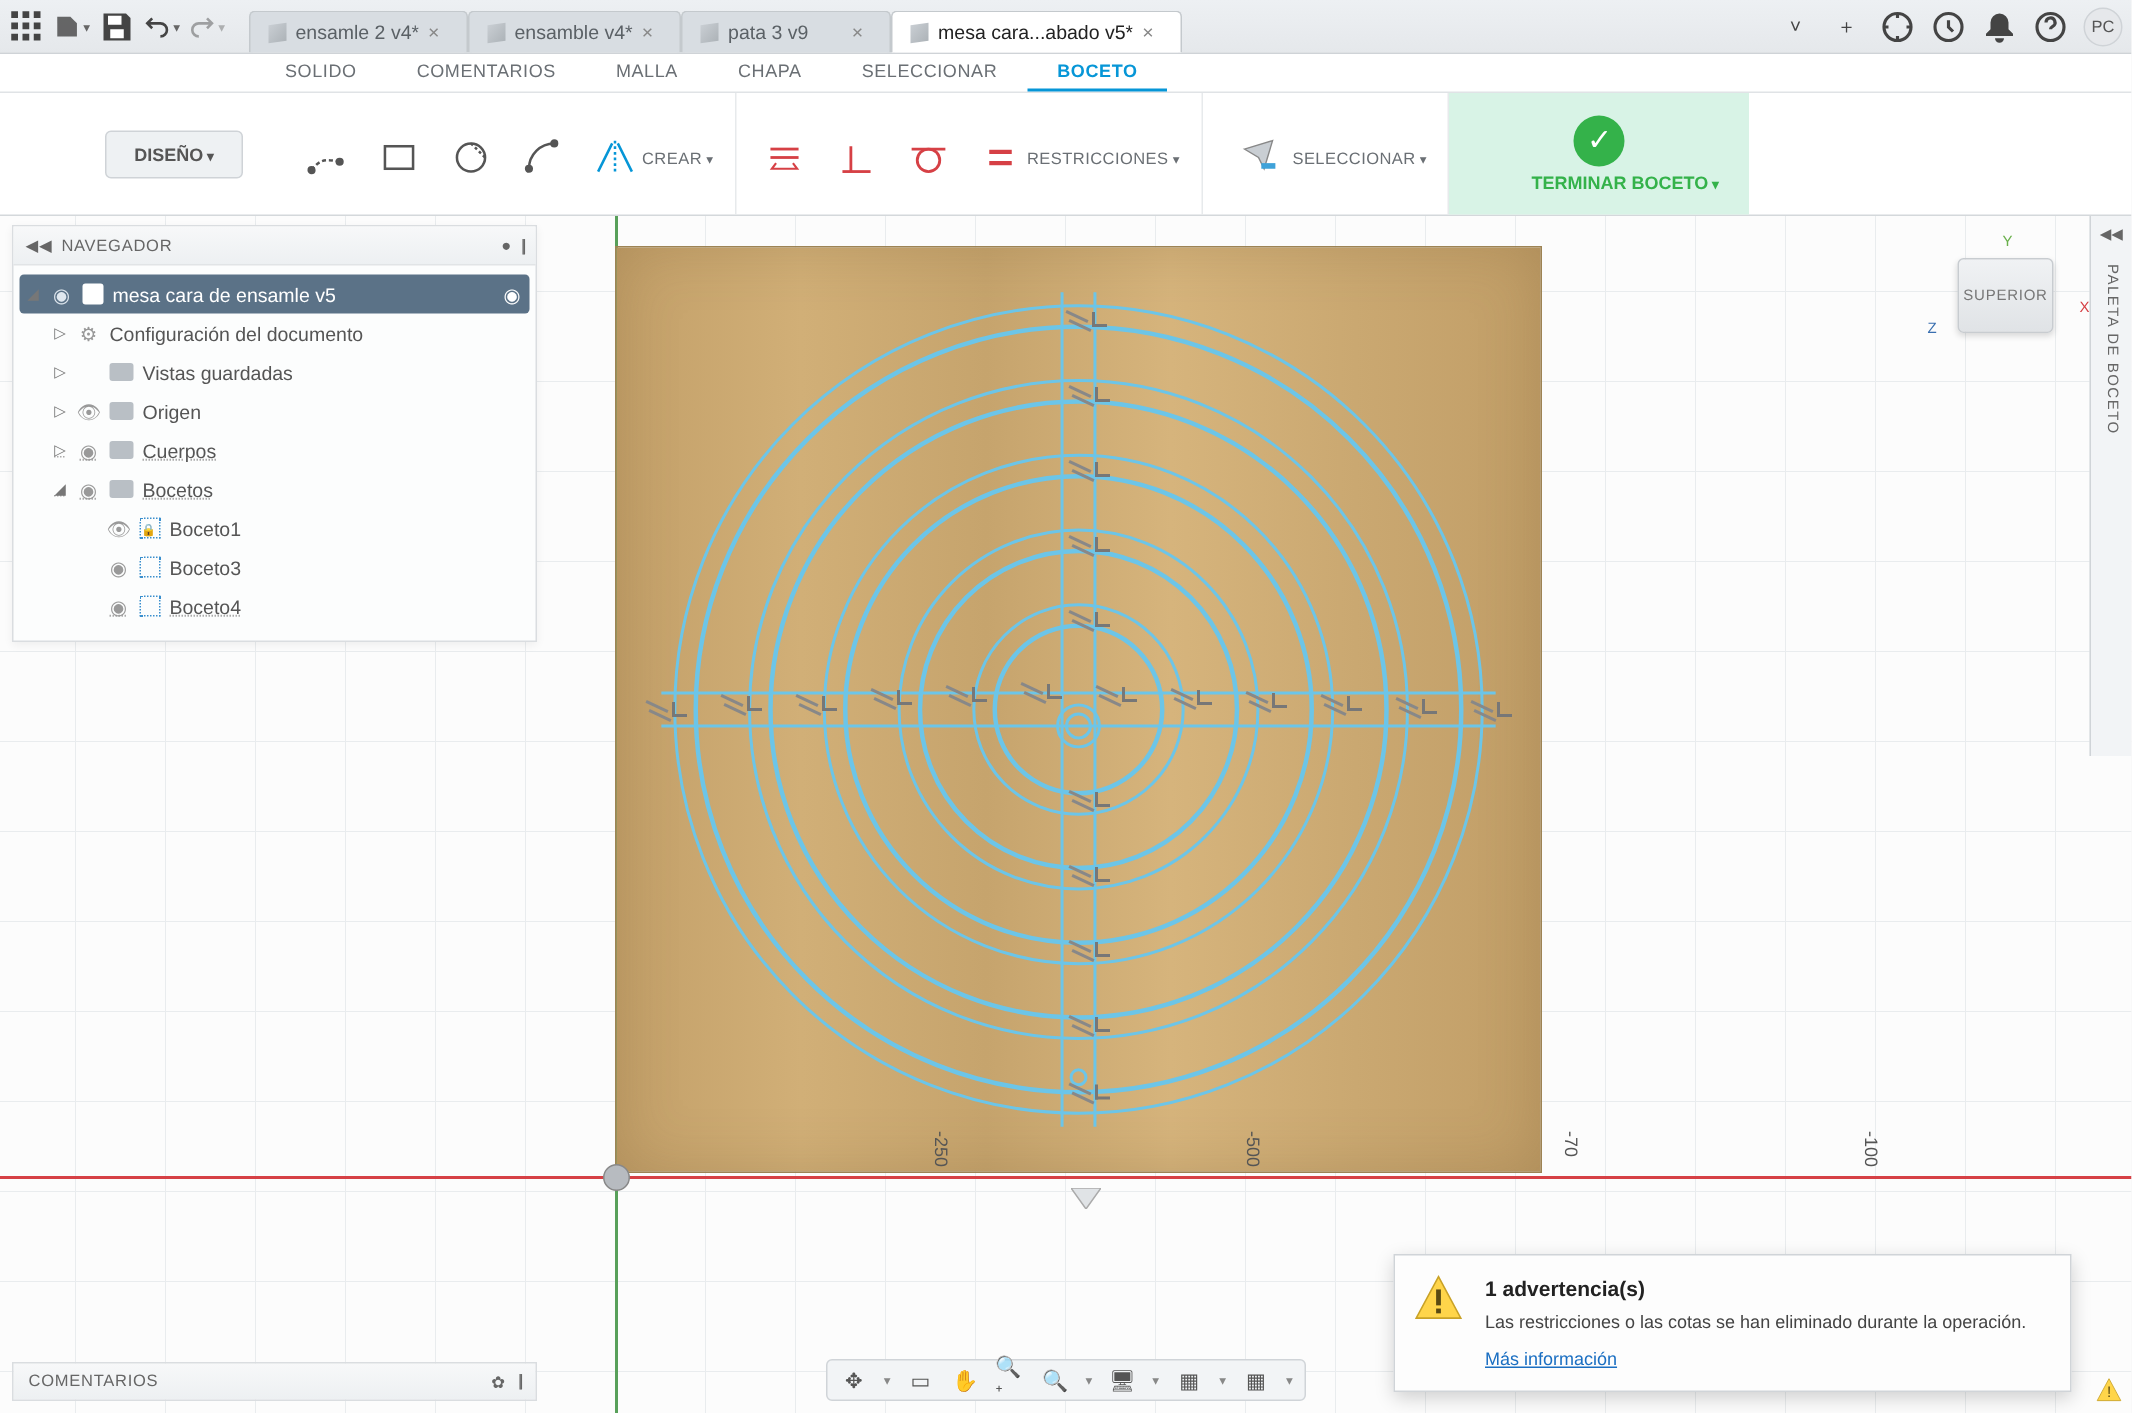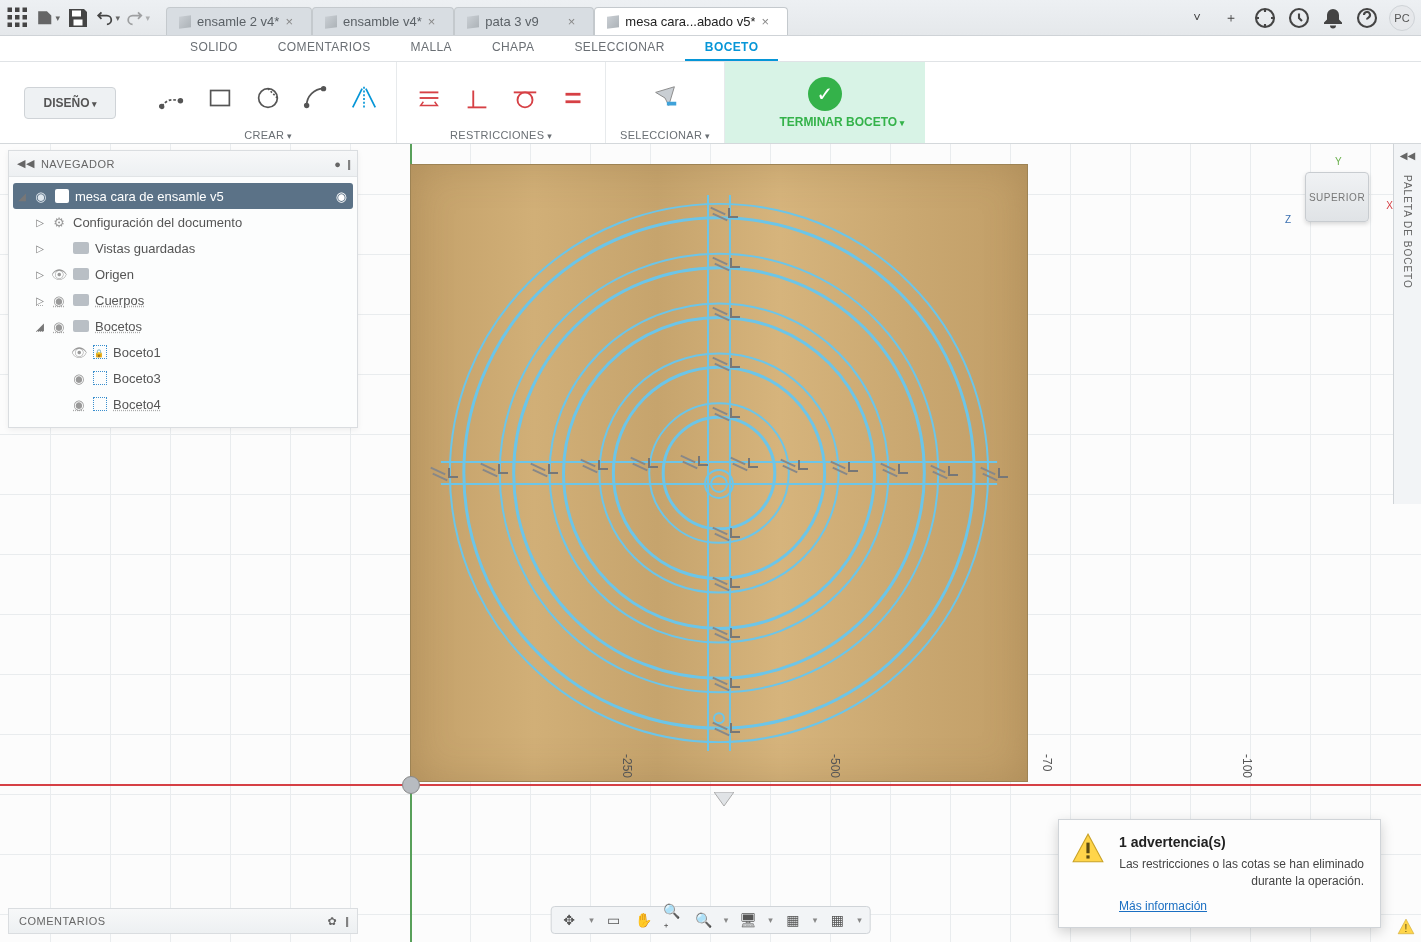--- a/index.html
+++ b/index.html
@@ -15,25 +15,25 @@
 .tab .cube{ width:12px; height:12px; background:linear-gradient(135deg,#c9ced3,#adb3b8); transform:skewY(-8deg);}
 .tab .t-label{ white-space:nowrap; overflow:hidden; text-overflow:ellipsis; flex:1; font-size:13px;}
 .tab .t-close{ font-size:13px; color:#888; cursor:pointer;}
 .top-right{ display:flex; align-items:center; gap:10px; margin-left:auto;}
 .avatar{ width:26px; height:26px; border-radius:50%; background:#e6e8eb; display:flex;align-items:center;justify-content:center; font-size:11px; color:#555; border:1px solid #cfd3d7;}
 
 
 .ribbon-tabs{ height:26px; background:#fff; display:flex; padding-left:170px; border-bottom:1px solid #e0e3e6;}
 .rtab{ padding:4px 20px; font-size:12px; color:#6a6f74; cursor:pointer; letter-spacing:.4px;}
 .rtab.active{ color:#0696d7; border-bottom:2px solid #0696d7; font-weight:600;}
-.ribbon{ height:82px; background:#fff; border-bottom:1px solid #d4d8db; display:flex; align-items:stretch;}
+.ribbon{ height:82px; background:#fff; border-bottom:1px solid #d4d8db; display:flex; align-items:stretch;padding-left:46px;}
 .ribbon .diseno{ width:140px; display:flex; align-items:center; justify-content:center;}
 .diseno-btn{ background:#eef1f3; border:1px solid #cfd3d7; padding:8px 18px; border-radius:4px; font-size:12px; color:#555; cursor:pointer; font-weight:600;}
 .diseno-btn::after{content:" ▾"; font-size:9px;}
-.rgroup{ display:flex; flex-direction:column; align-items:center; padding:6px 14px 2px; border-right:1px solid #e7eaec;}
+.rgroup{ display:flex; align-items:center; padding:6px 14px 2px; border-right:1px solid #e7eaec;}
 .rgroup:last-child{border-right:none;}
 .ricons{ flex:1; display:flex; align-items:center; gap:12px;}
 .ricon{ width:36px; height:36px; display:flex; align-items:center; justify-content:center; color:#555; cursor:pointer; border-radius:4px;}
 .ricon svg{width:30px;height:30px;}
 .rlabel{ font-size:11px; color:#6a6f74; letter-spacing:.3px; margin-top:2px;}
 .rlabel.drop::after{content:" ▾"; font-size:9px;}
 .ricon.big{ width:46px; height:46px;}
 .ricon.sel{ background:#0696d7;}
 .ricon.sel svg{color:#fff;}
 .finish-group{ background:#d8f3e6; flex:0 0 200px; display:flex; flex-direction:column; align-items:center; justify-content:center;}
@@ -96,25 +96,25 @@
 
 
 .comments{ position:absolute; left:8px; bottom:8px; width:350px; height:26px; background:linear-gradient(#f7f8f9,#edf0f2); border:1px solid #dadde0; display:flex; align-items:center; padding:0 10px; font-size:11px; color:#666; letter-spacing:.5px;}
 .comments .tools{margin-left:auto; display:flex; gap:8px;}
 
 
 .viewtb{ position:absolute; bottom:8px; left:50%; transform:translateX(-50%); height:28px; background:#f2f4f6; border:1px solid #d0d4d8; border-radius:4px; display:flex; align-items:center; padding:0 8px; gap:10px;}
 .viewtb .vicon{width:20px;height:20px;display:flex;align-items:center;justify-content:center;color:#555;cursor:pointer;font-size:14px;}
 
 
-.toast{ position:absolute; right:40px; bottom:14px; width:323px; background:#fdfdfd; border:1px solid #d0d4d8; box-shadow:0 4px 12px rgba(0,0,0,.18); padding:14px 16px 14px 60px;}
+.toast{ position:absolute; right:40px; bottom:14px; width:452px; background:#fdfdfd; border:1px solid #d0d4d8; box-shadow:0 4px 12px rgba(0,0,0,.18); padding:14px 16px 14px 60px;}
 .toast .wicon{ position:absolute; left:12px; top:12px; width:34px; height:34px;}
 .toast .wicon svg{width:34px;height:34px;}
 .toast h4{ font-size:14px; font-weight:700; color:#222; margin-bottom:6px;}
-.toast p{ font-size:12px; color:#444; line-height:1.4; margin-bottom:8px;text-align:right;}
+.toast p{ font-size:12px; color:#444; line-height:1.4; margin-bottom:8px;}
 .toast a{ font-size:12px; color:#1b6fc2; text-decoration:underline; cursor:pointer;}
 .corner-warn{ position:absolute; right:6px; bottom:6px; width:18px;height:18px;}
 </style>
 </head>
 <body>
 
 <div class="tabbar">
   <div class="tb-icon">
     <svg viewBox="0 0 16 16" fill="currentColor">
         <rect x="1" y="1" width="3" height="3"></rect>

